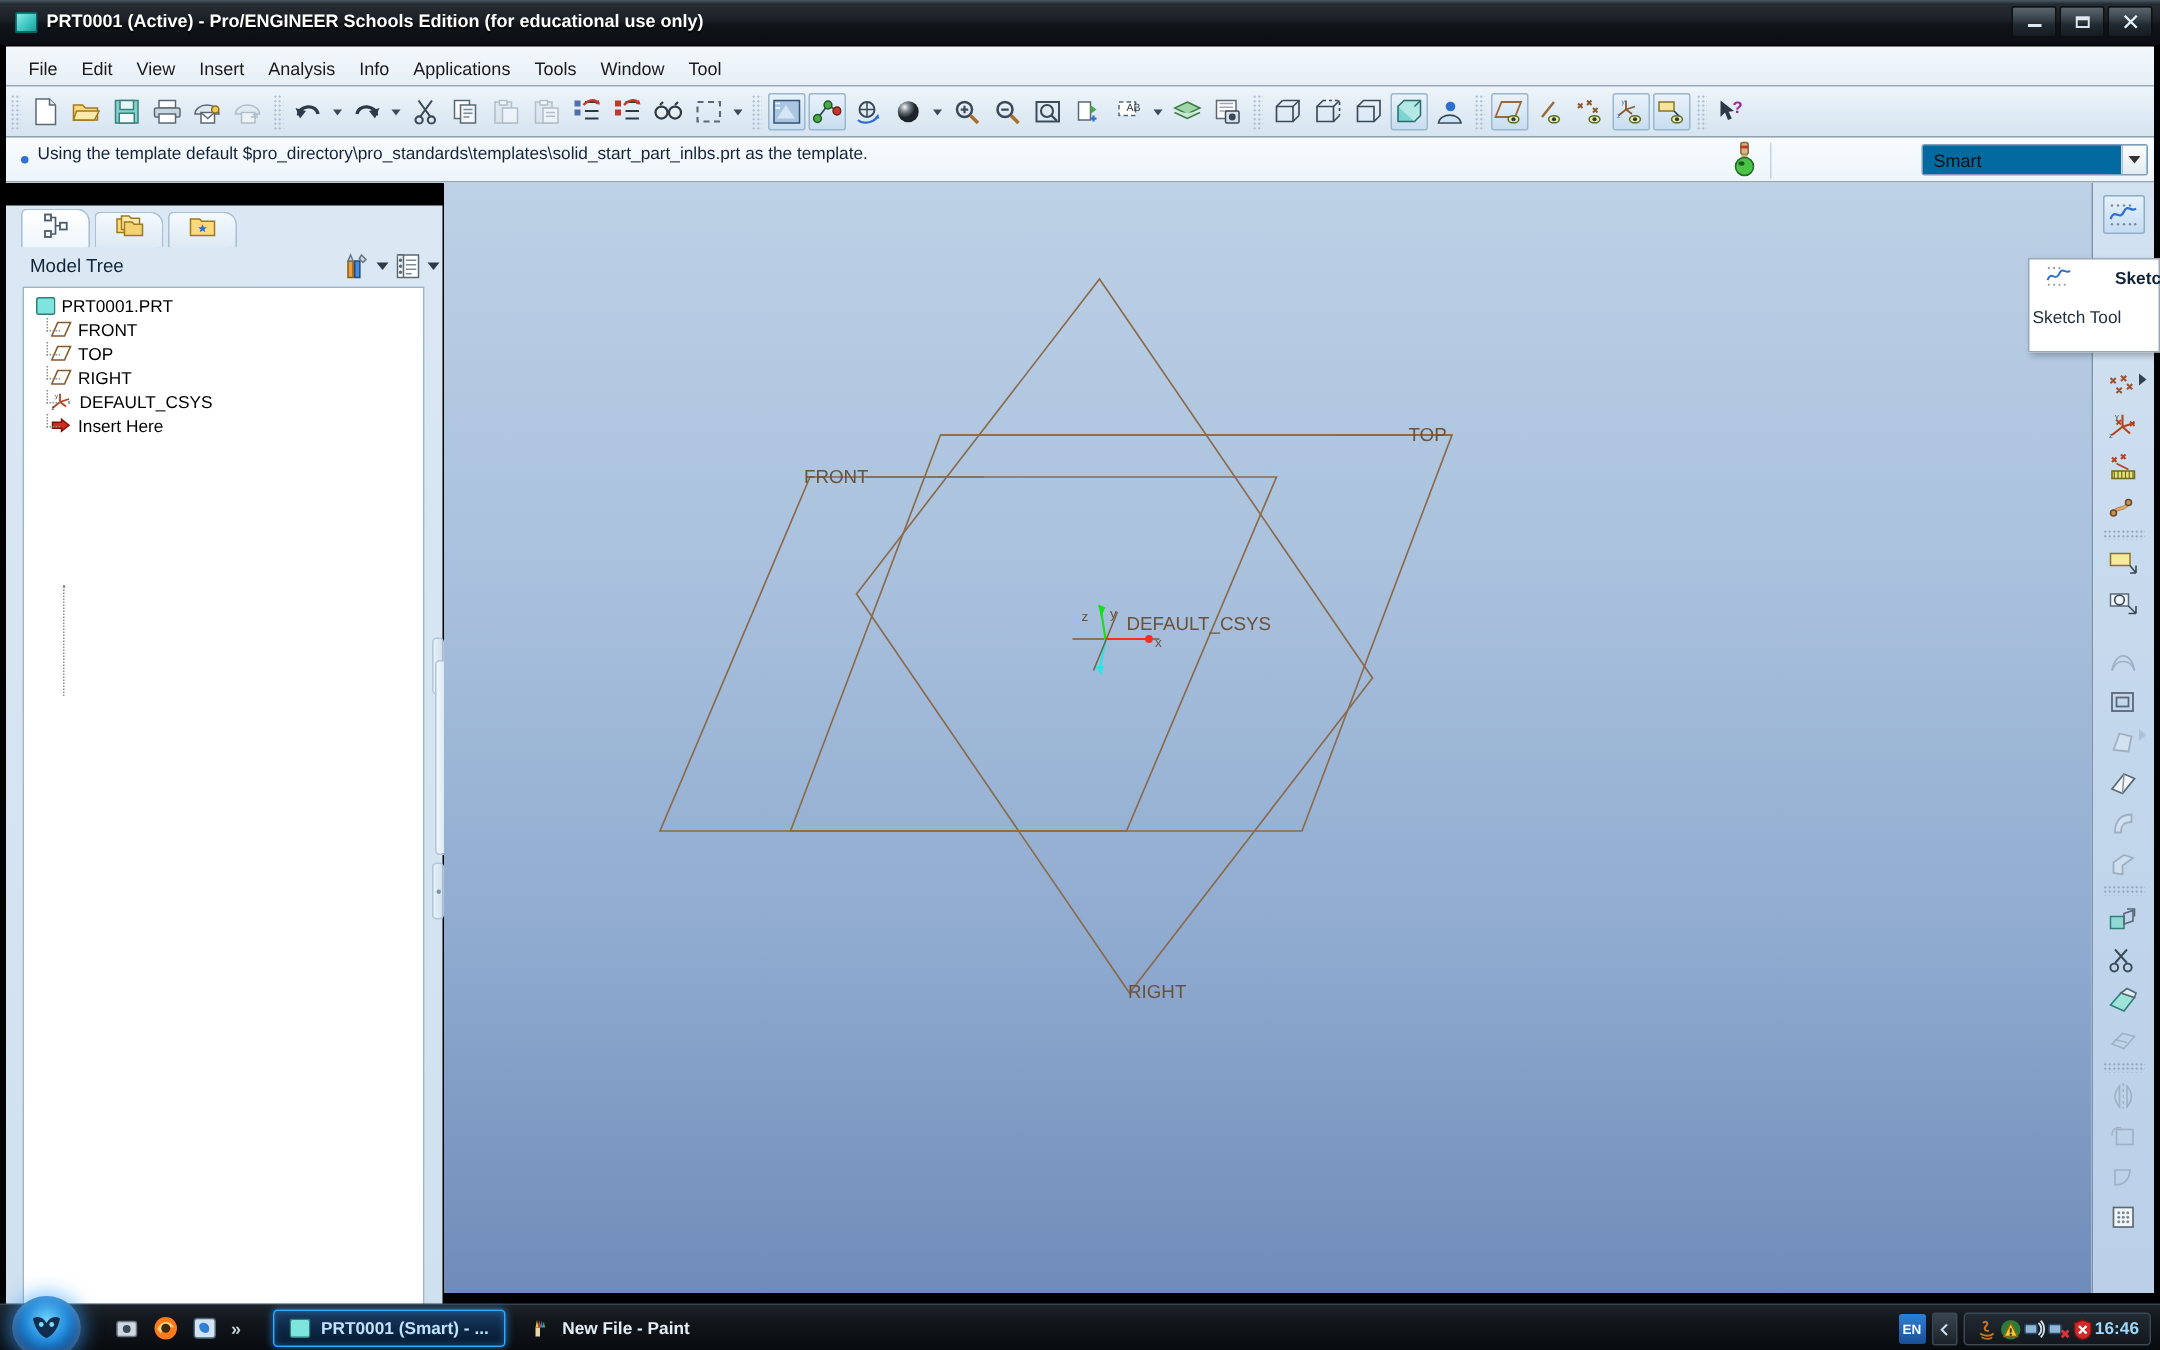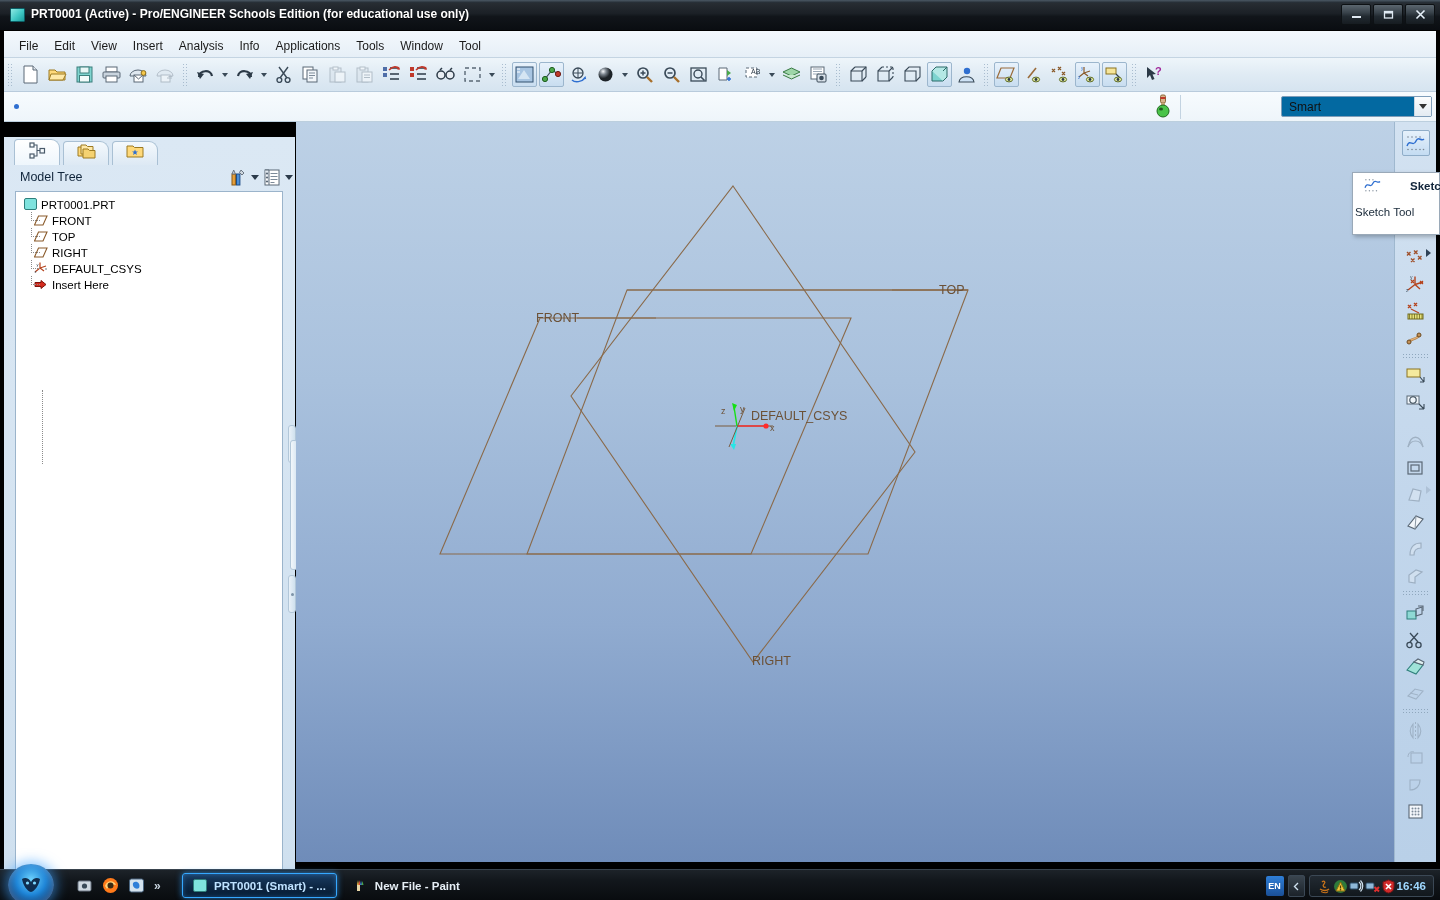--- a/index.html
+++ b/index.html
@@ -601,20 +601,21 @@
     <div class="tbtn">
       <svg width="19" height="17" viewBox="0 0 19 17">
           <path d="M2 1 L2 12 L5 9 L7 14 L9.5 13 L7.5 8.5 L11 8z" fill="#2c3a47"></path>
           <text x="10" y="9" font-size="11" font-weight="bold" fill="#a0279a" font-family="sans-serif">?</text>
         </svg>
     </div>
   </div>
 
   <div class="msgbar">
     <div class="msgdot"></div>
+    <div class="msgtext">Using the template default $pro_directory\pro_standards\templates\solid_start_part_inlbs.prt as the template.</div>
   </div>
   <div class="bulb">
     <svg width="16" height="26" viewBox="0 0 16 26">
       <rect x="5.5" y="1" width="5" height="8" rx="1.6" fill="#d8b48a" stroke="#8a6a3a"></rect>
       <rect x="5.5" y="3" width="5" height="2" fill="#c0392b"></rect>
       <rect x="6" y="9" width="4" height="3" fill="#c8a77a"></rect>
       <circle cx="8" cy="17" r="6" fill="#49c449" stroke="#1f6b1f"></circle>
       <ellipse cx="6" cy="15" rx="2" ry="1.5" fill="#a8 efa8" opacity=".55"></ellipse>
     </svg>
   </div>

